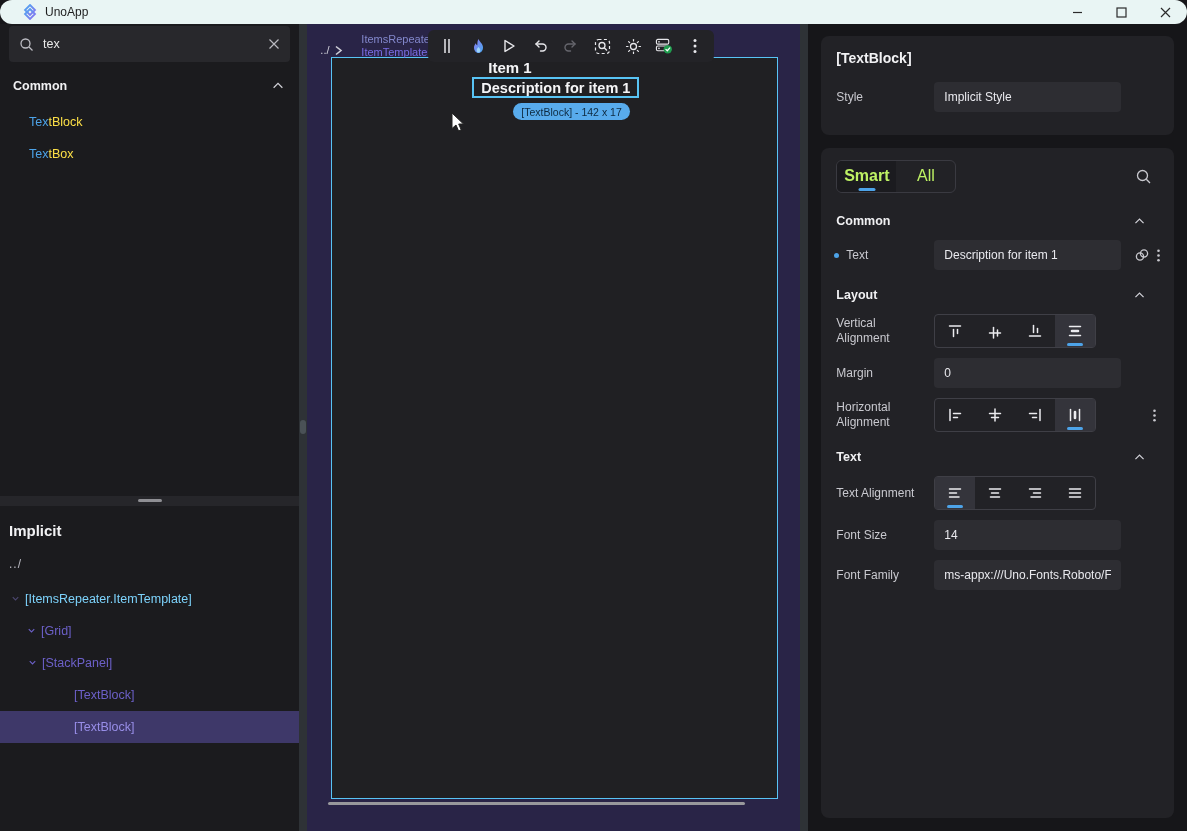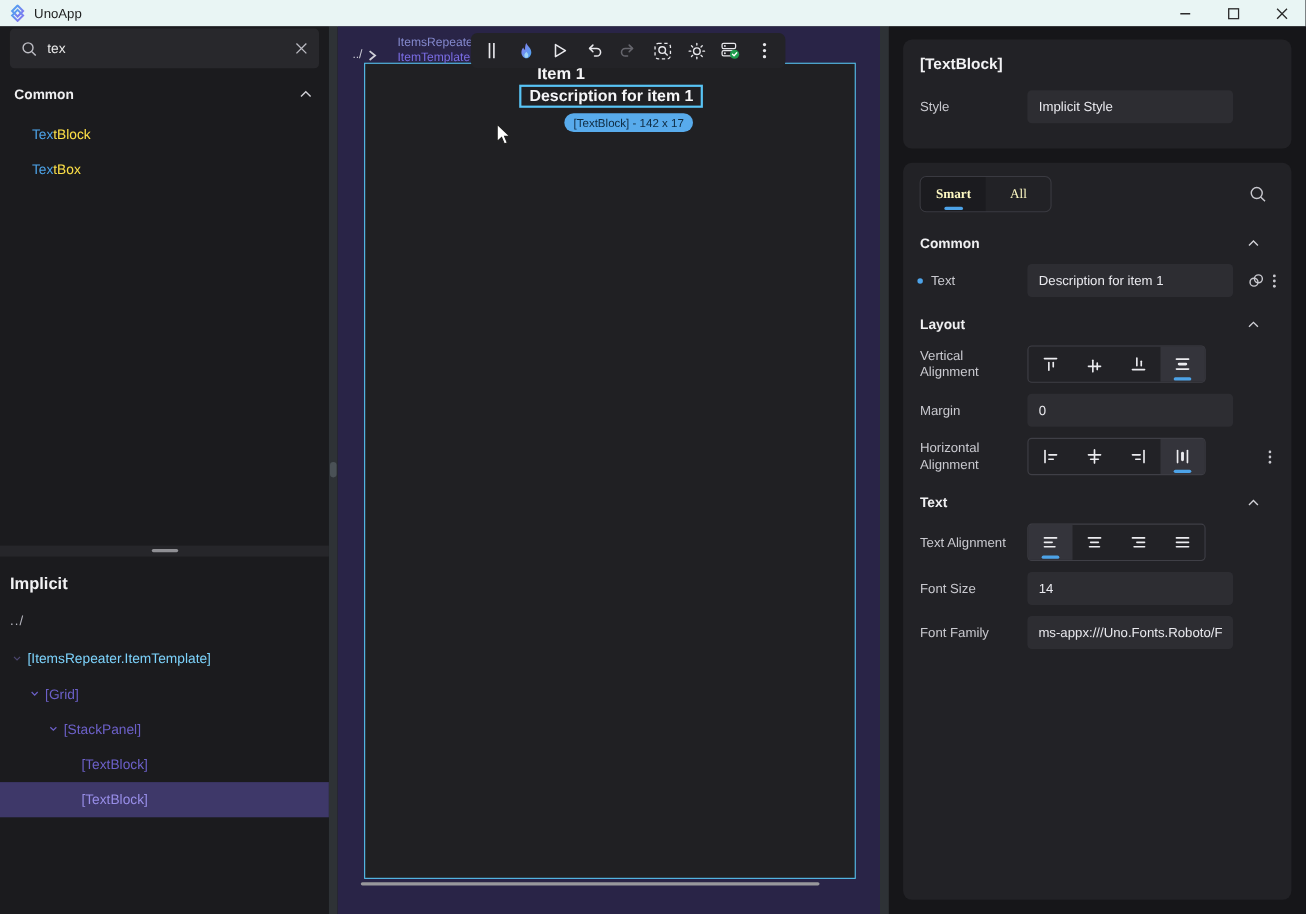--- a/index.html
+++ b/index.html
@@ -2,21 +2,21 @@
 <html><head>
 <meta charset="utf-8">
 <style>
   * { margin:0; padding:0; box-sizing:border-box; }
   html,body { width:1187px; height:831px; background:#161619; overflow:hidden;
               font-family:"Liberation Sans", sans-serif; }
   .window { width:1187px; height:831px; display:flex; flex-direction:column; }
 
   
   .titlebar { height:24px; background:#e9f5f4; display:flex; align-items:center;
-              padding-left:8px; flex-shrink:0; }
+              padding-left:22px; flex-shrink:0;border-radius:12px; }
   .titlebar .logo { width:16px; height:16px; margin-right:7px; }
   .titlebar .app-name { font-size:12px; color:#1e1e1e; }
   .win-controls { margin-left:auto; display:flex; height:100%; }
   .win-btn { width:44px; height:100%; display:flex; align-items:center; justify-content:center; color:#2b2b2b; }
   .win-btn svg { display:block; }
 
   
   .main { flex:1; display:flex; min-height:0; }
 
   
@@ -92,21 +92,21 @@
   .dot { position:absolute; left:-2px; width:5px; height:5px; border-radius:50%; background:#4da3e8; }
   .lbl-offset { padding-left:10px; }
 
   .sec-header { display:flex; align-items:center; margin:18px 0 12px 0; padding-right:20px; }
   .sec-header .t { font-size:12.5px; font-weight:bold; color:#f0f0f2; }
   .sec-header .chev { margin-left:auto; }
 
   .tabs-row { display:flex; align-items:center; position:relative; height:40px; }
   .tab-group { display:flex; border:1px solid #3a3a41; border-radius:6px; overflow:hidden; }
   .tab { width:59px; height:31px; display:flex; align-items:center; justify-content:center;
-         font-size:12px; color:#fef9c3; position:relative;font-family:Liberation Serif, serif; }
+         font-size:16px; color:#bef264; position:relative; }
   .tab.active { background:#1b1b1f; font-weight:bold; }
   .tab.active::after { content:""; position:absolute; bottom:1px; left:50%; transform:translateX(-50%);
                        width:17px; height:3px; border-radius:2px; background:#4da3e8; }
   .tabs-row .search-ico { position:absolute; right:14px; }
 
   .seg-group { display:flex; border:1px solid #3f3f46; border-radius:4px; }
   .seg-btn { width:40px; height:32px; display:flex; align-items:center; justify-content:center; position:relative; }
   .seg-btn.selected { background:#34343b; }
   .seg-btn.selected::after { content:""; position:absolute; bottom:1px; left:50%; transform:translateX(-50%);
                              width:16px; height:3px; border-radius:2px; background:#4da3e8; }
@@ -208,21 +208,21 @@
             <span>[ItemsRepeater.ItemTemplate]</span>
           </div>
           <div class="tree-row" style="padding-left:26px">
             <span class="tchev">
                 <svg width="11" height="11" viewBox="0 0 16 16">
                   <polyline points="4,6 8,10 12,6" fill="none" stroke="#6c60c8" stroke-width="1.6"></polyline>
                 </svg>
               </span>
             <span>[Grid]</span>
           </div>
-          <div class="tree-row" style="padding-left:43px">
+          <div class="tree-row" style="padding-left:27px">
             <span class="tchev">
                 <svg width="11" height="11" viewBox="0 0 16 16">
                   <polyline points="4,6 8,10 12,6" fill="none" stroke="#6c60c8" stroke-width="1.6"></polyline>
                 </svg>
               </span>
             <span>[StackPanel]</span>
           </div>
           <div class="tree-row" style="padding-left:74px">
             <span>[TextBlock]</span>
           </div>

